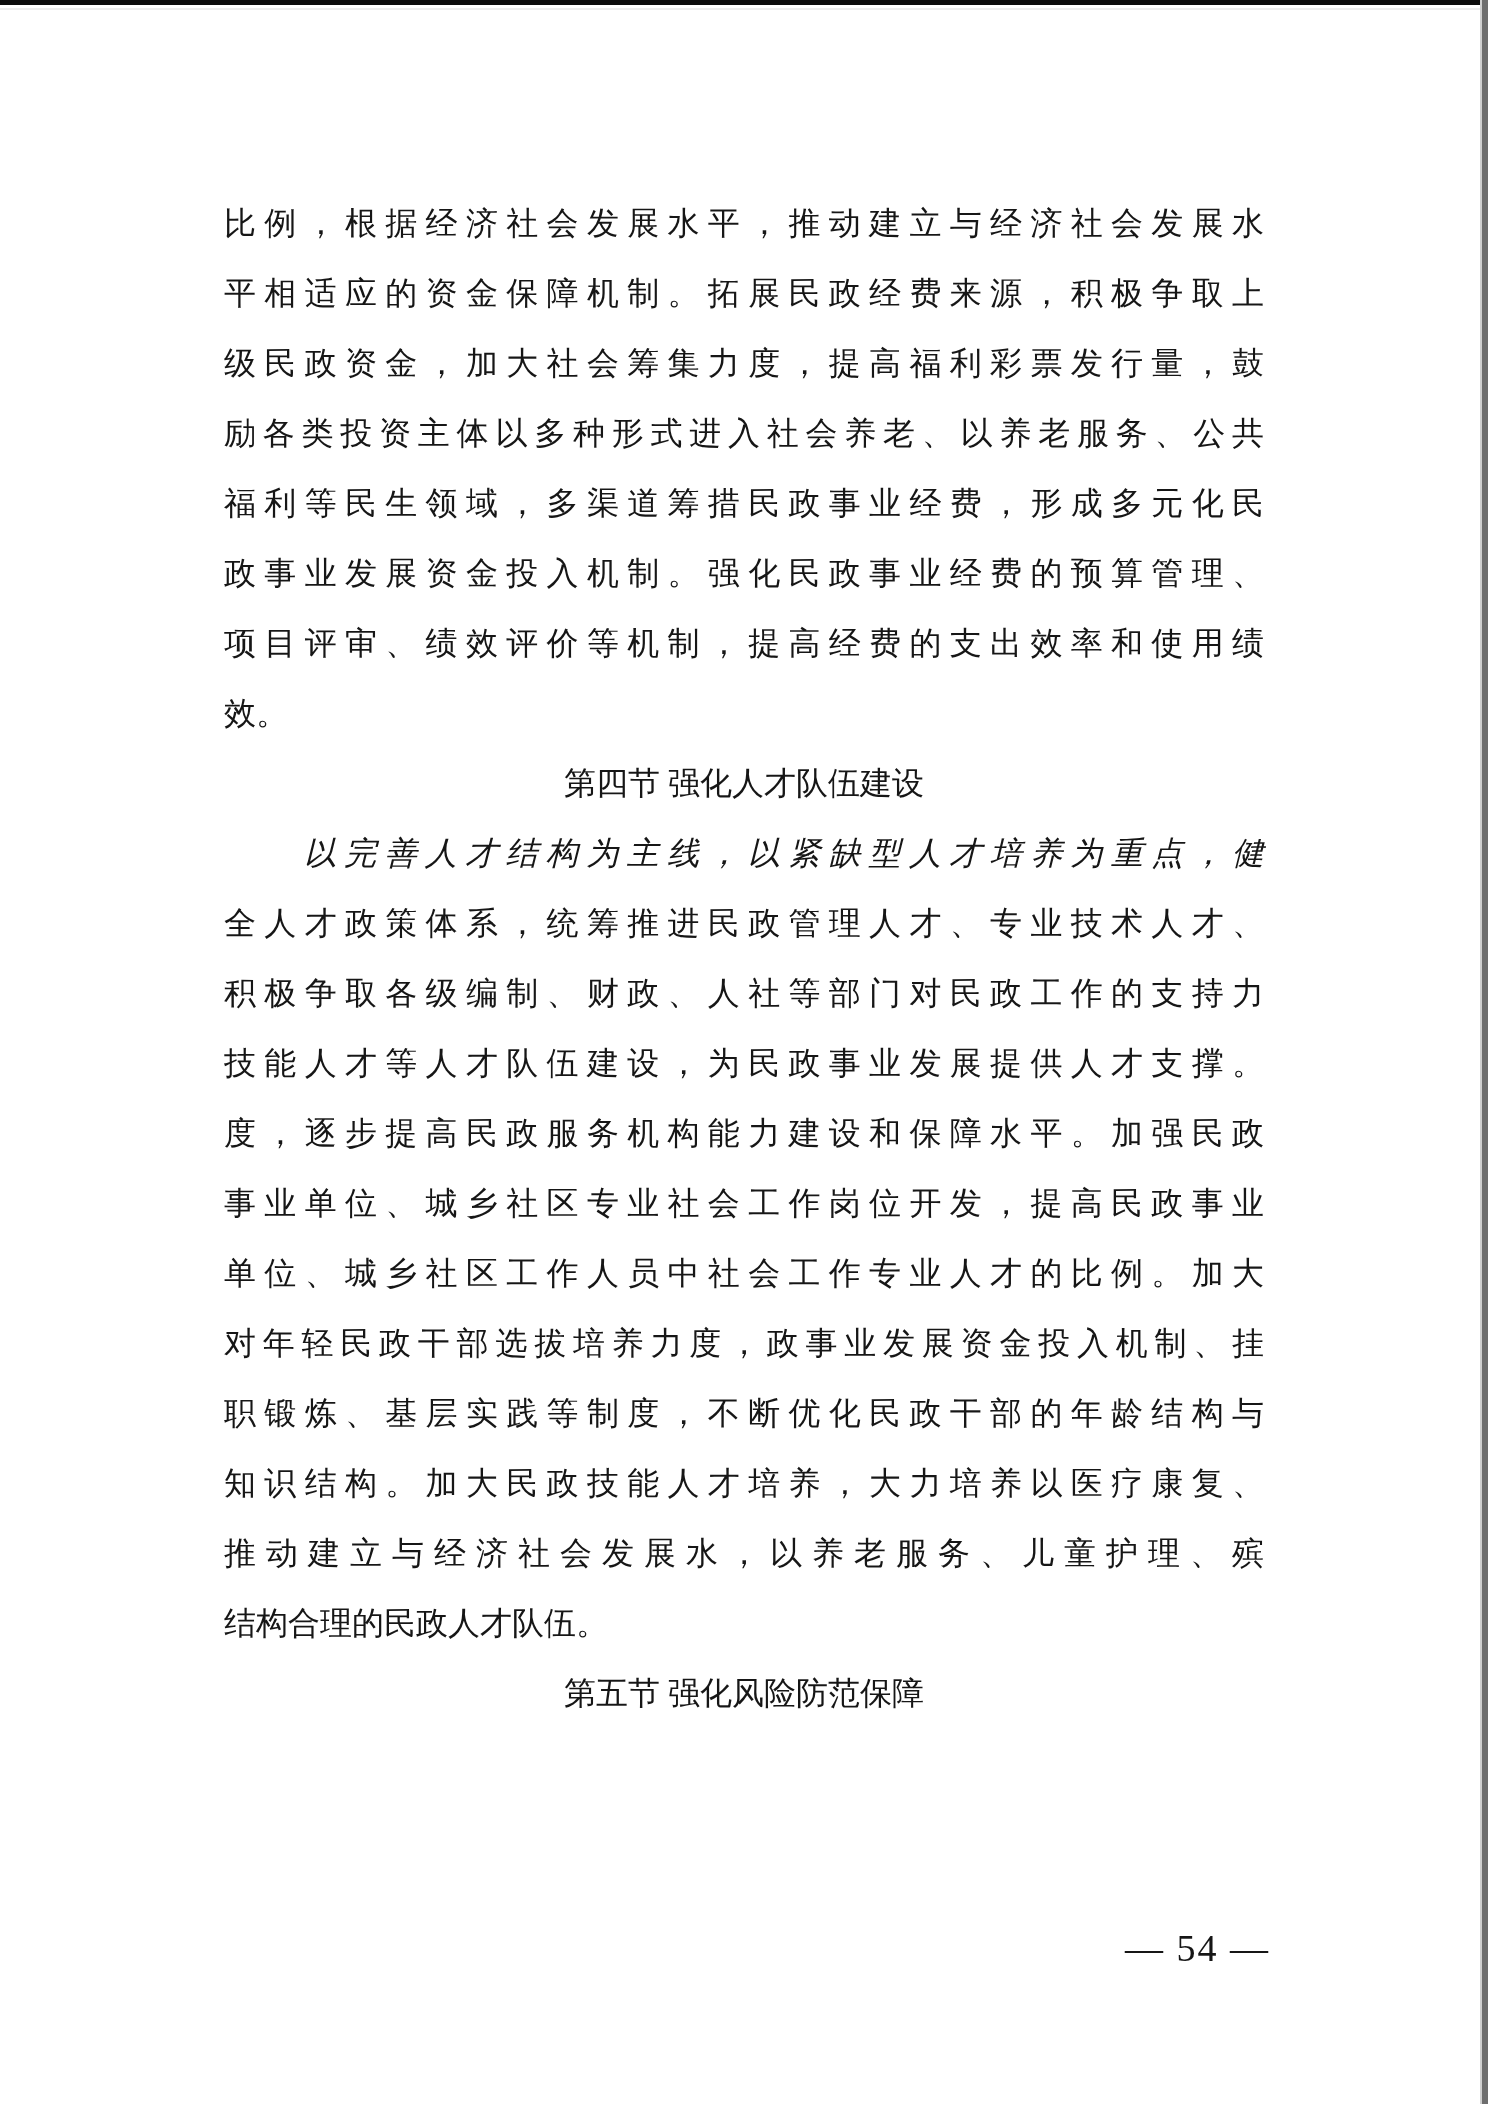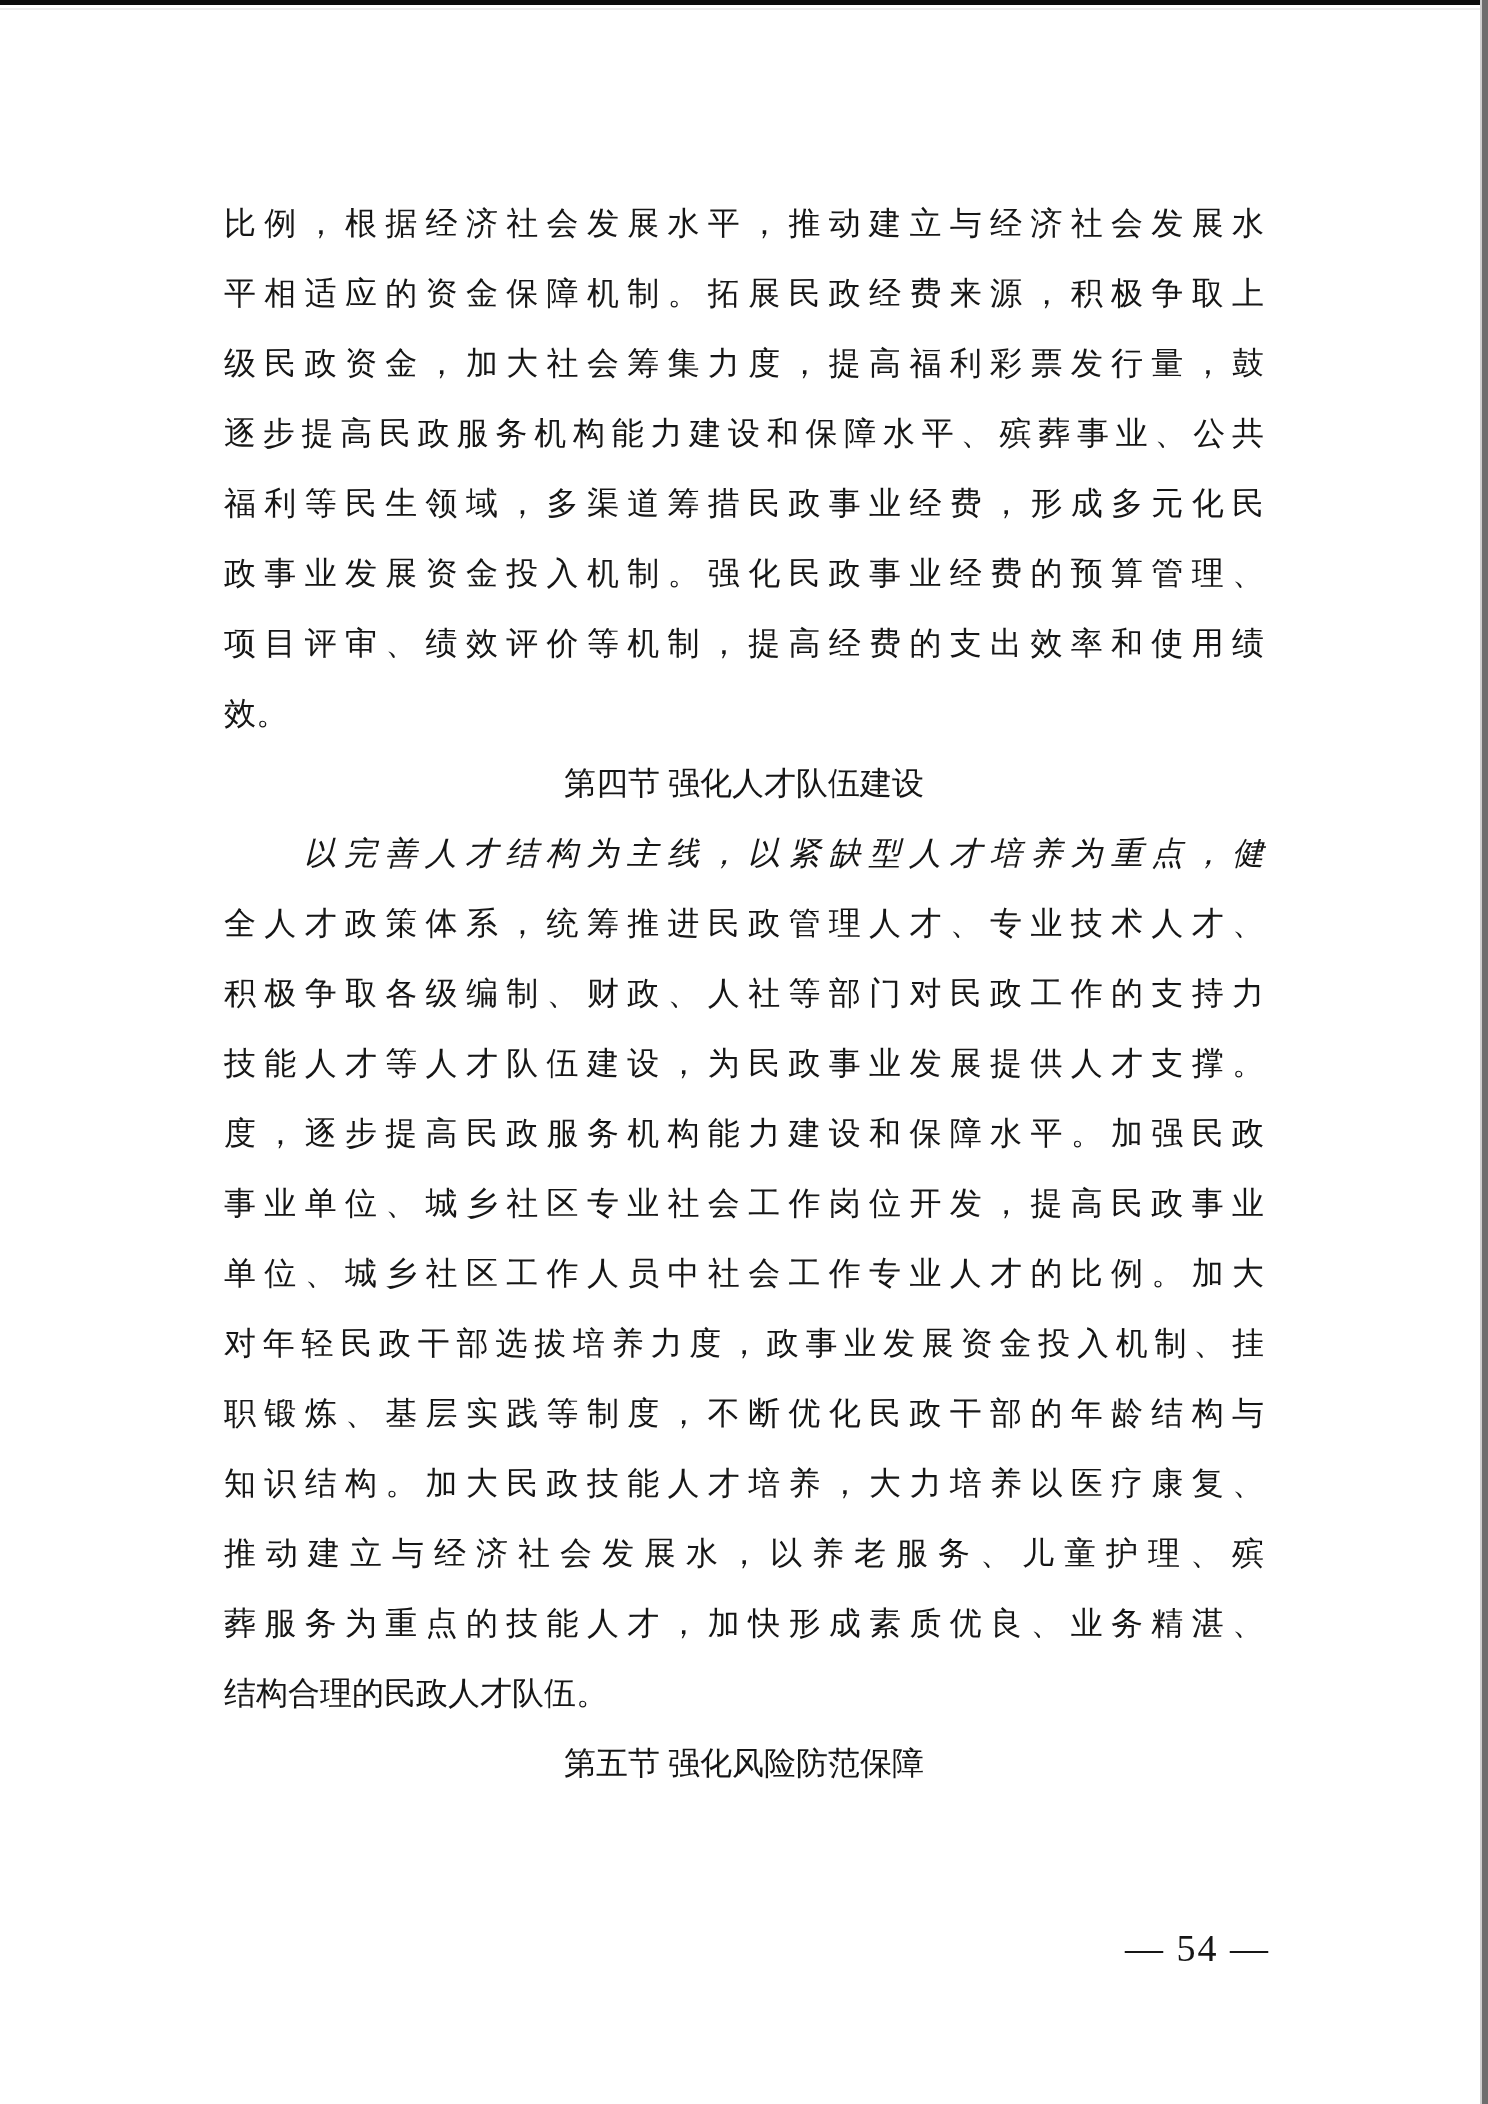--- a/index.html
+++ b/index.html
@@ -71,41 +71,40 @@
 <div class="scan-top-edge"></div>
 <div class="scan-top-shadow"></div>
 <div class="scan-right-shadow"></div>
 <div class="scan-right-edge"></div>
 
 <div class="content">
   <div>
     <div class="line">比例，根据经济社会发展水平，推动建立与经济社会发展水</div>
     <div class="line">平相适应的资金保障机制。拓展民政经费来源，积极争取上</div>
     <div class="line">级民政资金，加大社会筹集力度，提高福利彩票发行量，鼓</div>
-    <div class="line">逐步提高民政服务机构能力建设和保障水平、殡葬事业、公共</div>
+    <div class="line">励各类投资主体以多种形式进入社会养老、以养老服务、公共</div>
     <div class="line">福利等民生领域，多渠道筹措民政事业经费，形成多元化民</div>
     <div class="line">政事业发展资金投入机制。强化民政事业经费的预算管理、</div>
     <div class="line">项目评审、绩效评价等机制，提高经费的支出效率和使用绩</div>
     <div class="line last">效。</div>
   </div>
 
   <div class="heading">第四节 强化人才队伍建设</div>
 
   <div>
     <div class="line indent">以完善人才结构为主线，以紧缺型人才培养为重点，健</div>
     <div class="line">全人才政策体系，统筹推进民政管理人才、专业技术人才、</div>
     <div class="line">积极争取各级编制、财政、人社等部门对民政工作的支持力</div>
     <div class="line">技能人才等人才队伍建设，为民政事业发展提供人才支撑。</div>
     <div class="line">度，逐步提高民政服务机构能力建设和保障水平。加强民政</div>
     <div class="line">事业单位、城乡社区专业社会工作岗位开发，提高民政事业</div>
     <div class="line">单位、城乡社区工作人员中社会工作专业人才的比例。加大</div>
     <div class="line">对年轻民政干部选拔培养力度，政事业发展资金投入机制、挂</div>
     <div class="line">职锻炼、基层实践等制度，不断优化民政干部的年龄结构与</div>
     <div class="line">知识结构。加大民政技能人才培养，大力培养以医疗康复、</div>
     <div class="line">推动建立与经济社会发展水，以养老服务、儿童护理、殡</div>
-    <div class="line">葬服务为重点的技能人才，加快形成素质优良、业务精湛、</div>
     <div class="line last">结构合理的民政人才队伍。</div>
   </div>
 
   <div class="heading">第五节 强化风险防范保障</div>
 </div>
 
 <div class="page-number">— 54 —</div>
 
 </body></html>

